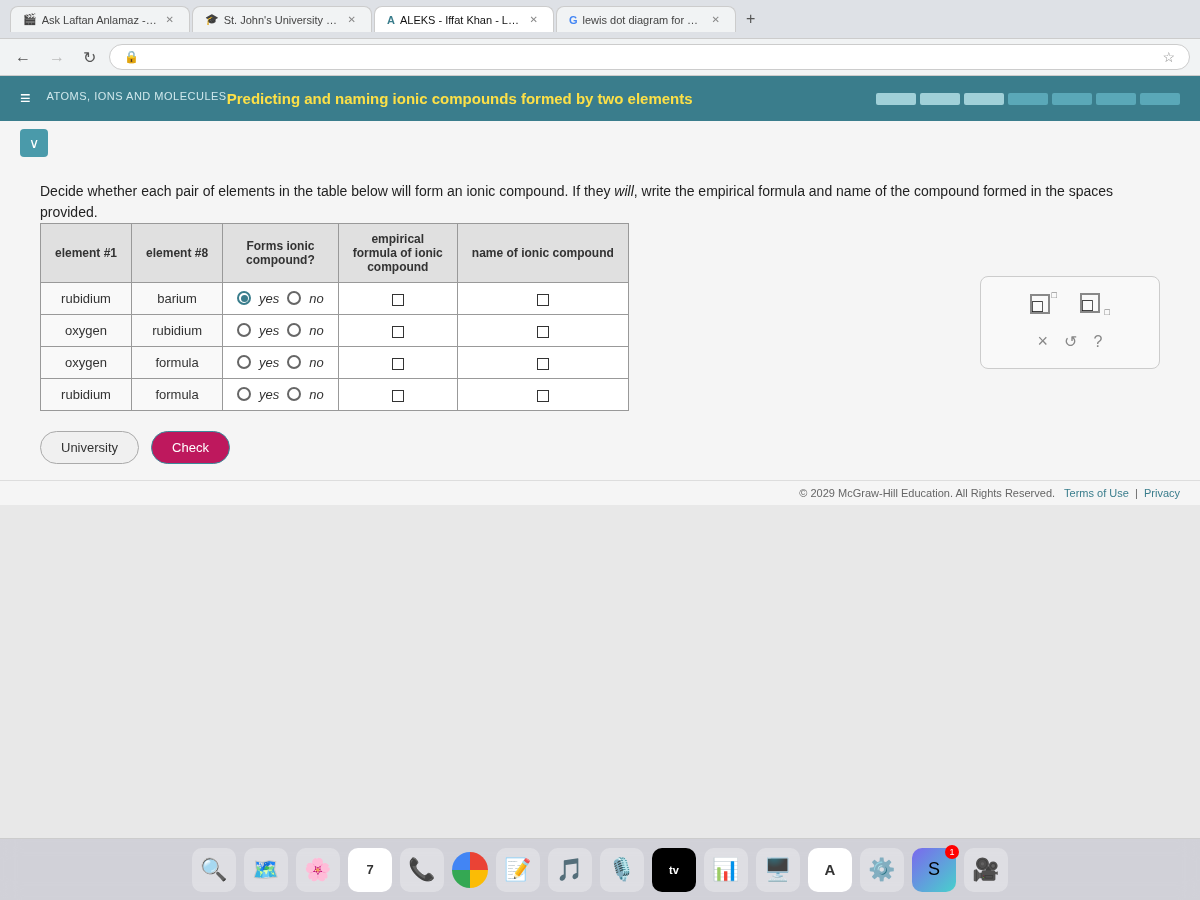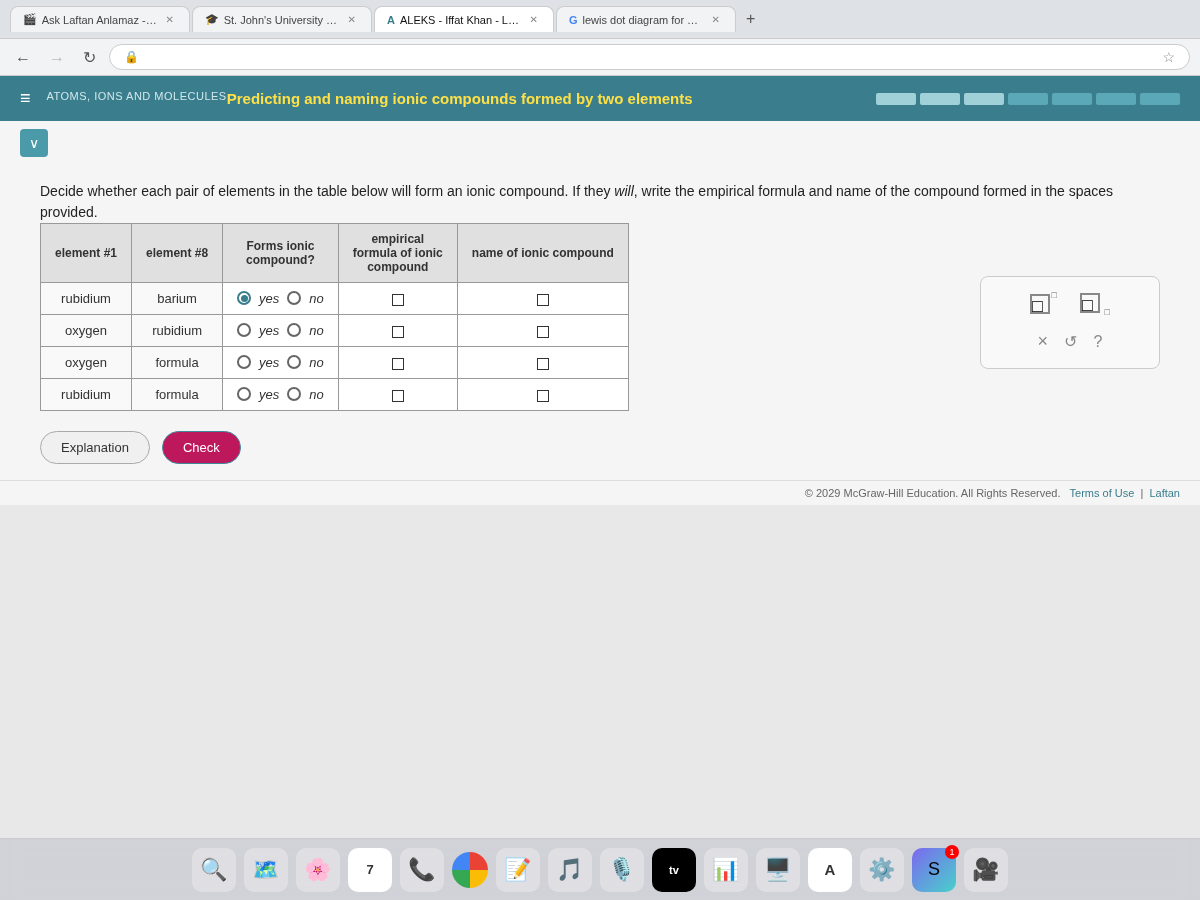--- a/index.html
+++ b/index.html
@@ -524,31 +524,31 @@
               <span class="input-box"></span>
             </td>
             <td>
               <span class="input-box"></span>
             </td>
           </tr>
         </tbody>
       </table>
 
       <div class="buttons-row">
-        <button class="btn">Explanation</button>
+        <button class="btn">University</button>
         <button class="btn primary">Check</button>
       </div>
     </div>
 
     <div class="footer">
       <span>© 2029 McGraw-Hill Education. All Rights Reserved.</span>
       &nbsp;
       <a href="#">Terms of Use</a>
       &nbsp;|&nbsp;
-      <a href="#">Laftan</a>
+      <a href="#">Privacy</a>
     </div>
   </div>
 
   <div class="feedback-box">
     <div class="feedback-icons-row">
       <div class="superscript-box">
         <span style="font-size:18px; border:2px solid #888; display:inline-block; width:20px; height:20px;">□</span>
         <sup style="font-size:9px; color:#666;">□</sup>
       </div>
       <div class="superscript-box" style="margin-left:10px;">

